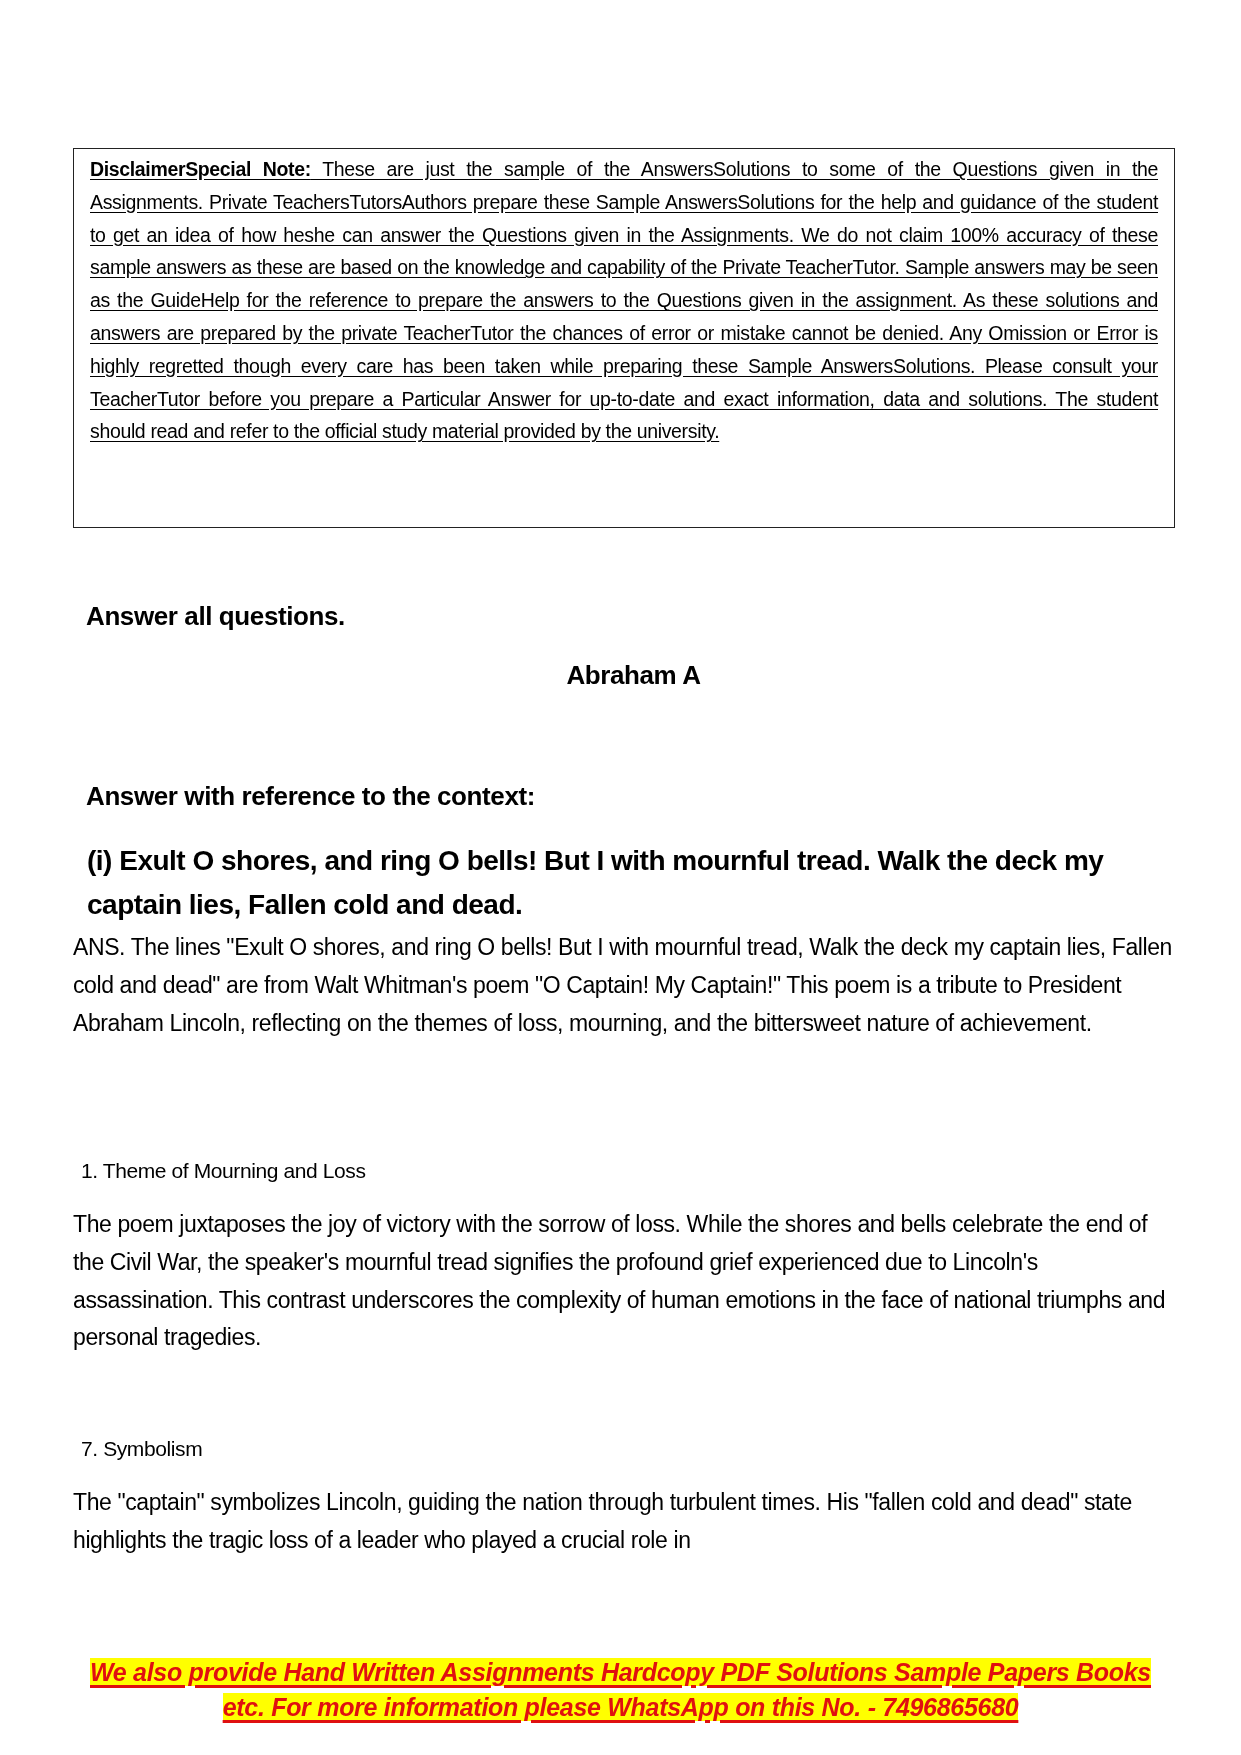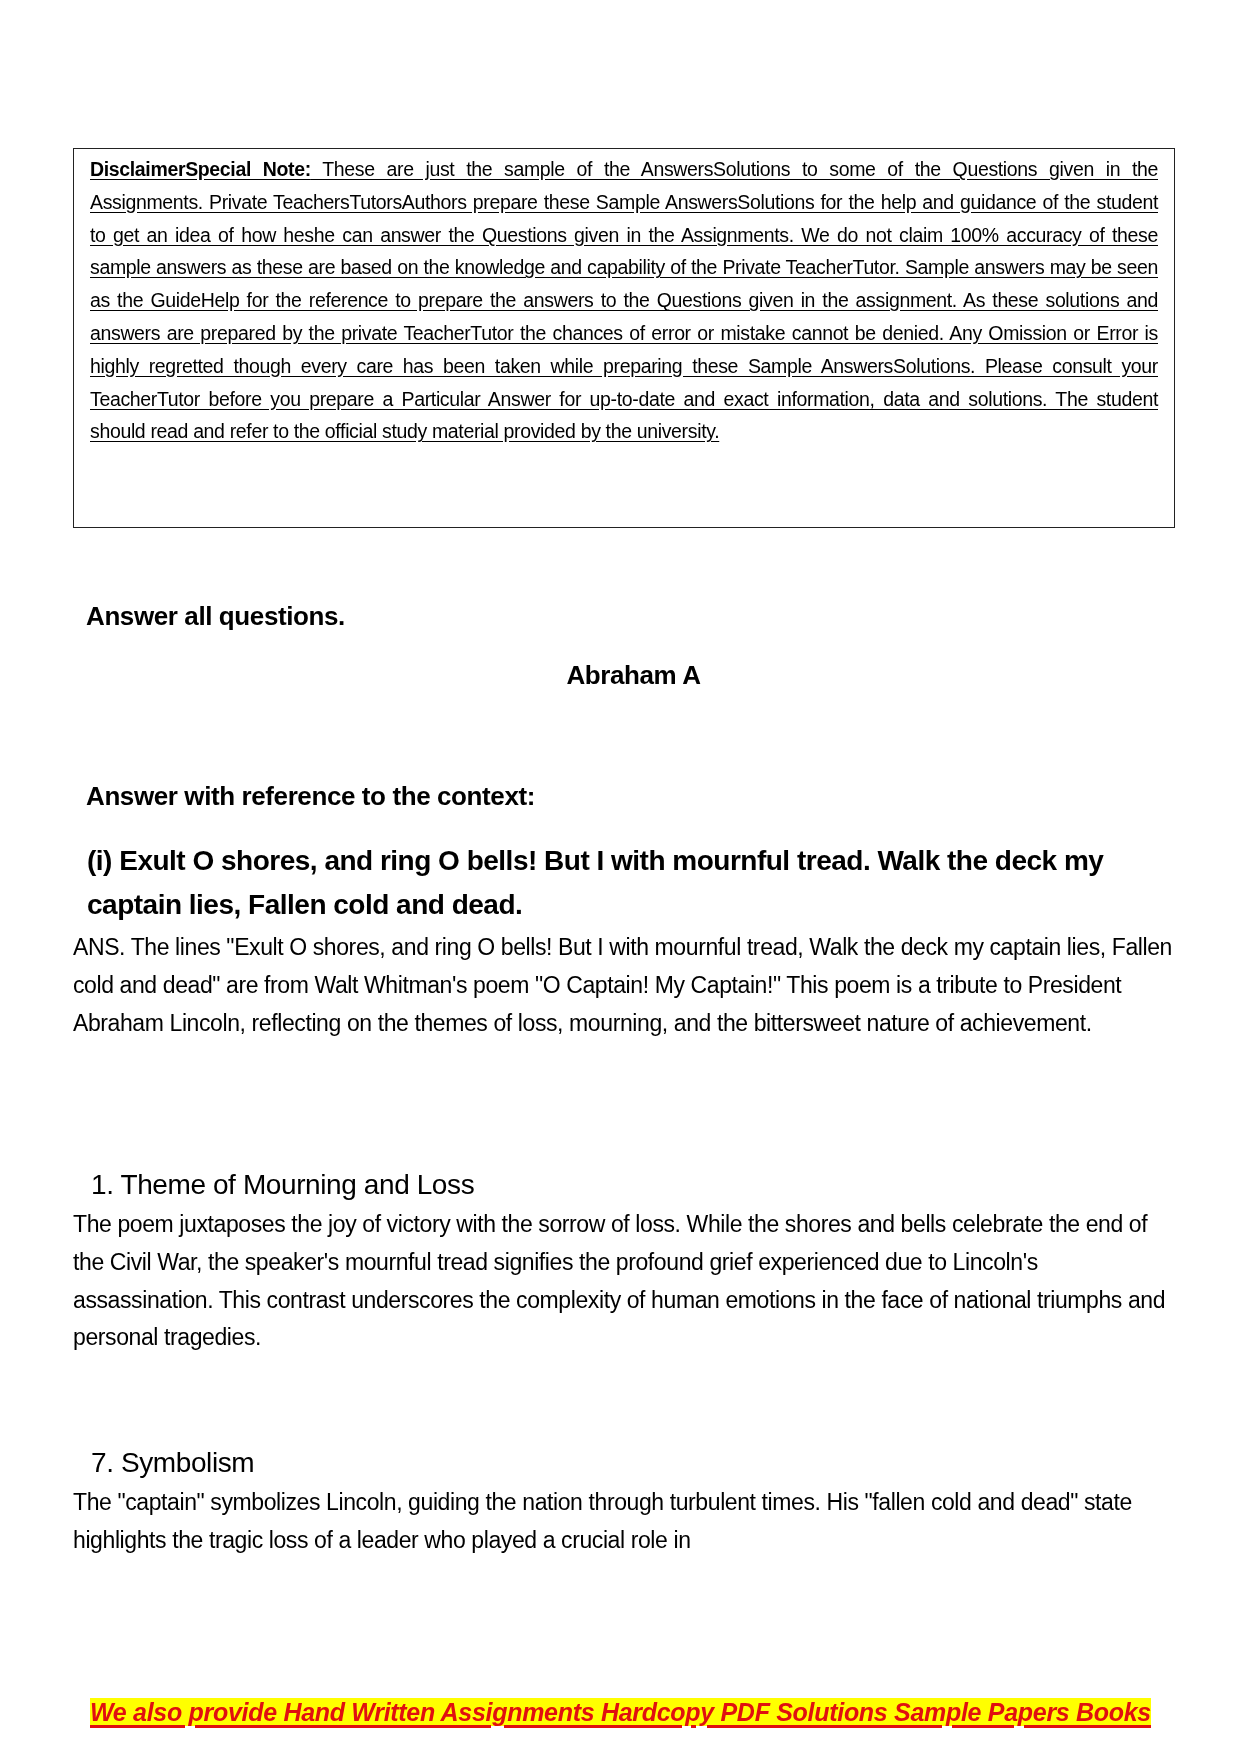--- a/index.html
+++ b/index.html
@@ -26,29 +26,29 @@
     .h-context { left: 73px; top: 768px; }
     .question {
       position: absolute; left: 73px; top: 825px; width: 1110px;
       font-weight: bold; font-size: 28px; line-height: 44px; letter-spacing: -0.5px; margin: 14px;
     }
     .para {
       position: absolute; left: 73px; width: 1110px; margin: 0;
       font-size: 23px; line-height: 37.8px; letter-spacing: -0.4px;
     }
     .p-ans { top: 929px; }
-    .sub { position: absolute; left: 78px; font-size: 28px; margin: 13px; letter-spacing: -0.4px; }
+    .sub { position: absolute; left: 78px; font-size: 21px; margin: 3px; letter-spacing: -0.4px; }
     .sub-1 { top: 1156px; }
     .p-theme { top: 1206px; }
     .sub-2 { top: 1434px; }
     .p-symbol { top: 1484px; }
     .promo {
       position: absolute; left: 0; top: 1655px; width: 1241px; text-align: center;
       font-weight: bold; font-style: italic; font-size: 25px; line-height: 35px;
-      color: #e01010; letter-spacing: -0.3px; margin-top: 40px;
+      color: #e01010; letter-spacing: -0.3px;
     }
     .promo span {
       background: #ffff00; text-decoration: underline; text-decoration-thickness: 3px;
       text-underline-offset: 4px; text-decoration-color: #e01010;
       -webkit-box-decoration-break: clone; box-decoration-break: clone;
     }
   </style>
 </head>
 <body>
 
@@ -65,13 +65,14 @@
 <p class="para p-ans">ANS. The lines "Exult O shores, and ring O bells!  But I with mournful tread,  Walk the deck my captain lies,  Fallen cold and dead" are from Walt Whitman's poem "O Captain! My Captain!" This poem is a tribute to President Abraham Lincoln, reflecting on the themes of loss, mourning, and the bittersweet nature of achievement.</p>
 
 <p class="sub sub-1">1. Theme of Mourning and Loss</p>
 <p class="para p-theme">The poem juxtaposes the joy of victory with the sorrow of loss. While the shores and bells celebrate the end of the Civil War, the speaker's mournful tread signifies the profound grief experienced due to Lincoln's assassination. This contrast underscores the complexity of human emotions in the face of national triumphs and personal tragedies.</p>
 
 <p class="sub sub-2">7. Symbolism</p>
 <p class="para p-symbol">The "captain" symbolizes Lincoln, guiding the nation through turbulent times. His "fallen cold and dead" state highlights the tragic loss of a leader who played a crucial role in</p>
 
 <div class="promo">
   <span>We also provide Hand Written Assignments Hardcopy PDF Solutions Sample Papers Books</span><br>
+  <span>etc. For more information please WhatsApp on this No. - 7496865680</span>
 </div>
 
 </body></html>

